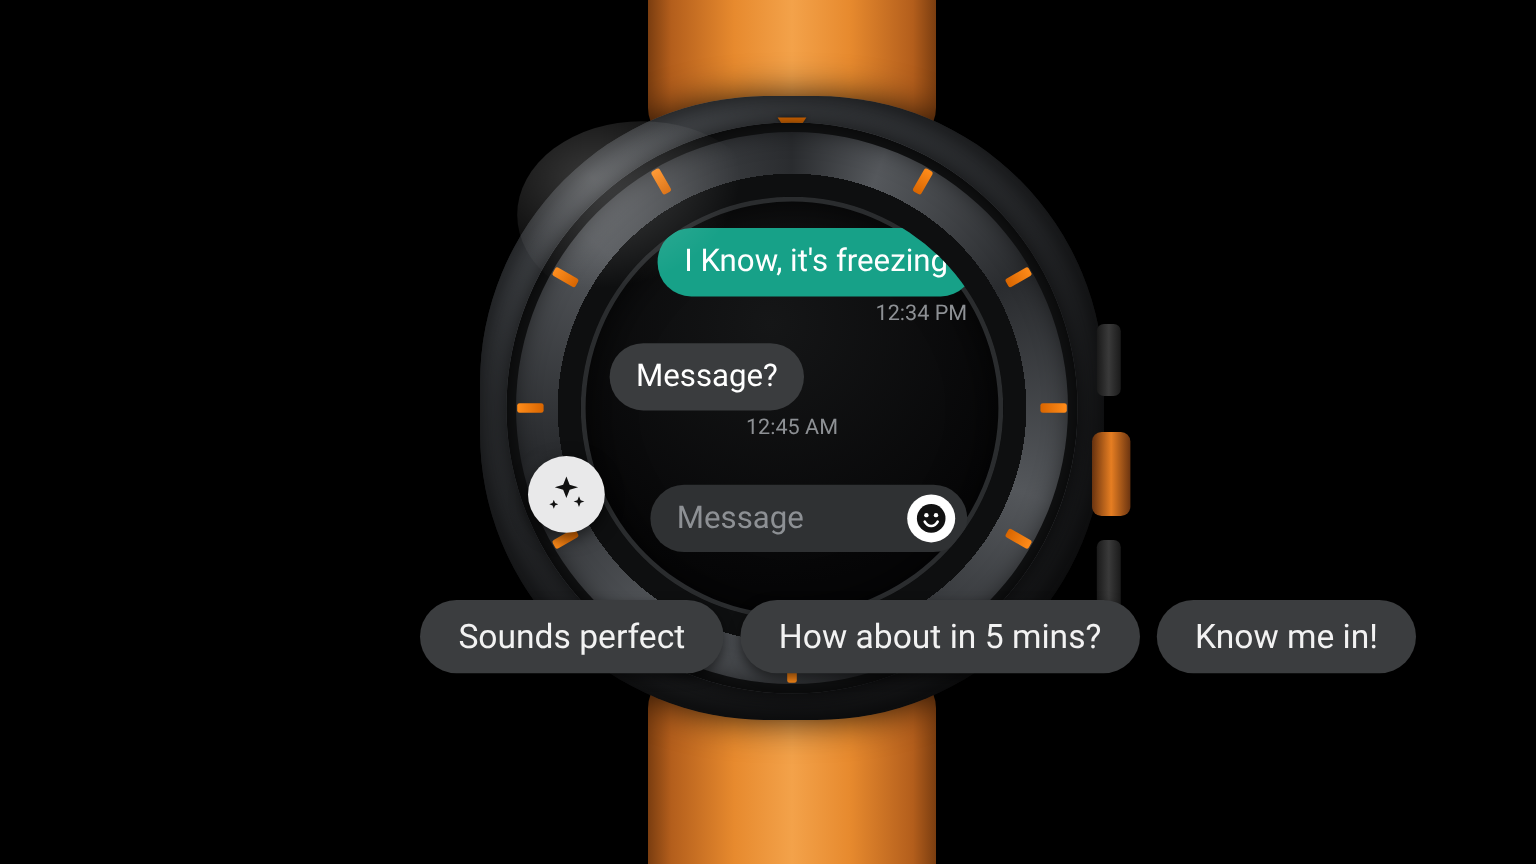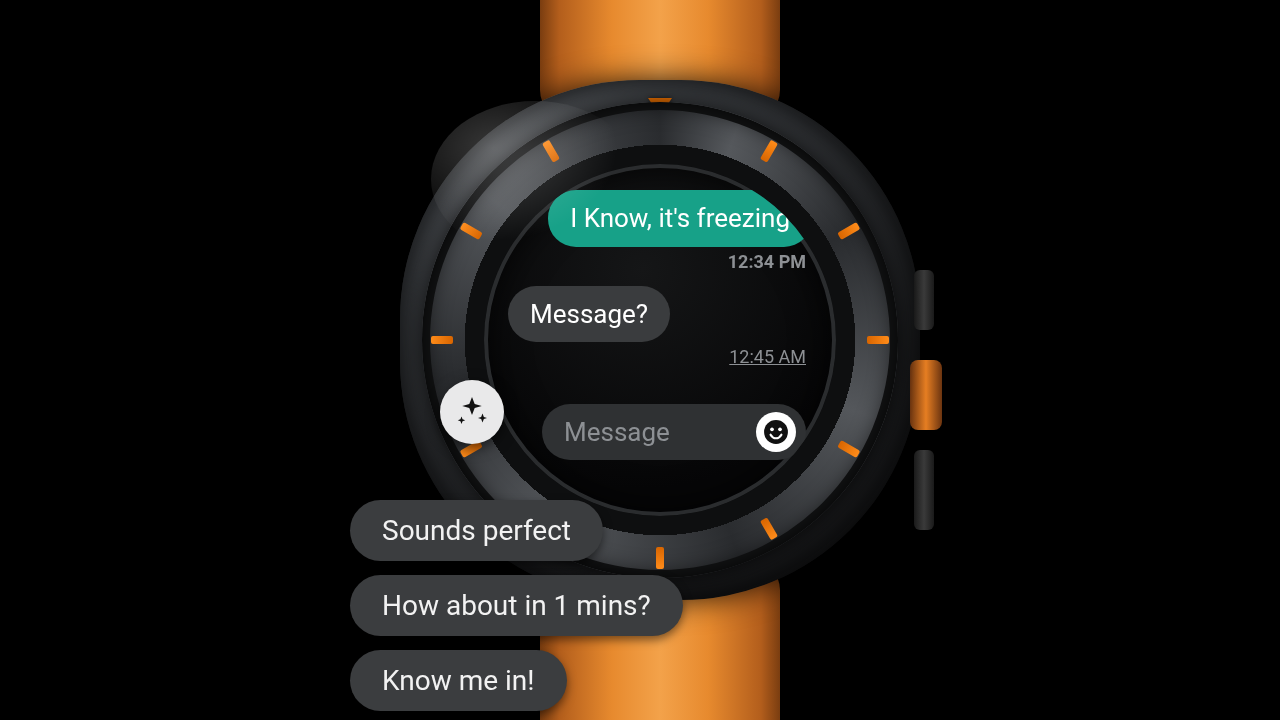--- a/index.html
+++ b/index.html
@@ -124,22 +124,22 @@
   .row { width:100%; margin-bottom:4px; }
   .row.right { text-align:right; }
   .row.left  { text-align:left; }
   .bubble.out { background:#17a188; }
   .bubble.in  { background:#3a3c3e; }
   .ts {
     font-size: 18px;
     color:#8d9094;
     margin: 4px 6px 14px;
   }
-  .row.right .ts { text-align:right;font-weight:bold; }
-  .row.left  .ts { text-align:right;text-decoration:underline; }
+  .row.right .ts { text-align:right; }
+  .row.left  .ts { text-align:center; }
 
   
   .compose {
     position:absolute;
     left: 58px; right: 30px;
     bottom: 56px;
     height: 56px;
     background:#2f3133;
     border-radius: 30px;
     display:flex;
@@ -169,21 +169,21 @@
     z-index: 20;
   }
   .sparkle-btn svg{ width:36px;height:36px; fill:#111; }
 
   
   .chips {
     position:absolute;
     left: 350px;
     top: 500px;
     display:flex;
-    flex-direction:column;
+    flex-direction:row;
     gap: 14px;
     align-items:flex-start;
     z-index: 30;
   }
   .chip {
     background:#3b3d3f;
     color:#f2f2f2;
     font-size: 28px;
     padding: 14px 32px;
     border-radius: 40px;
@@ -253,17 +253,17 @@
   <div class="sparkle-btn" style="left:440px; top:380px;">
     <svg viewBox="0 0 24 24">
       <path d="M12 2l1.8 4.6L18.5 8l-4.7 1.4L12 14l-1.8-4.6L5.5 8l4.7-1.4L12 2z"></path>
       <path d="M19 13l.9 2.3L22 16l-2.1.7L19 19l-.9-2.3L16 16l2.1-.7L19 13z"></path>
       <path d="M5 15l.7 1.8L7.5 17.5l-1.8.7L5 20l-.7-1.8L2.5 17.5l1.8-.7L5 15z"></path>
     </svg>
   </div>
 
   <div class="chips">
     <div class="chip">Sounds perfect</div>
-    <div class="chip">How about in 1 mins?</div>
+    <div class="chip">How about in 5 mins?</div>
     <div class="chip">Know me in!</div>
   </div>
 
 </div>
 
 </body></html>

